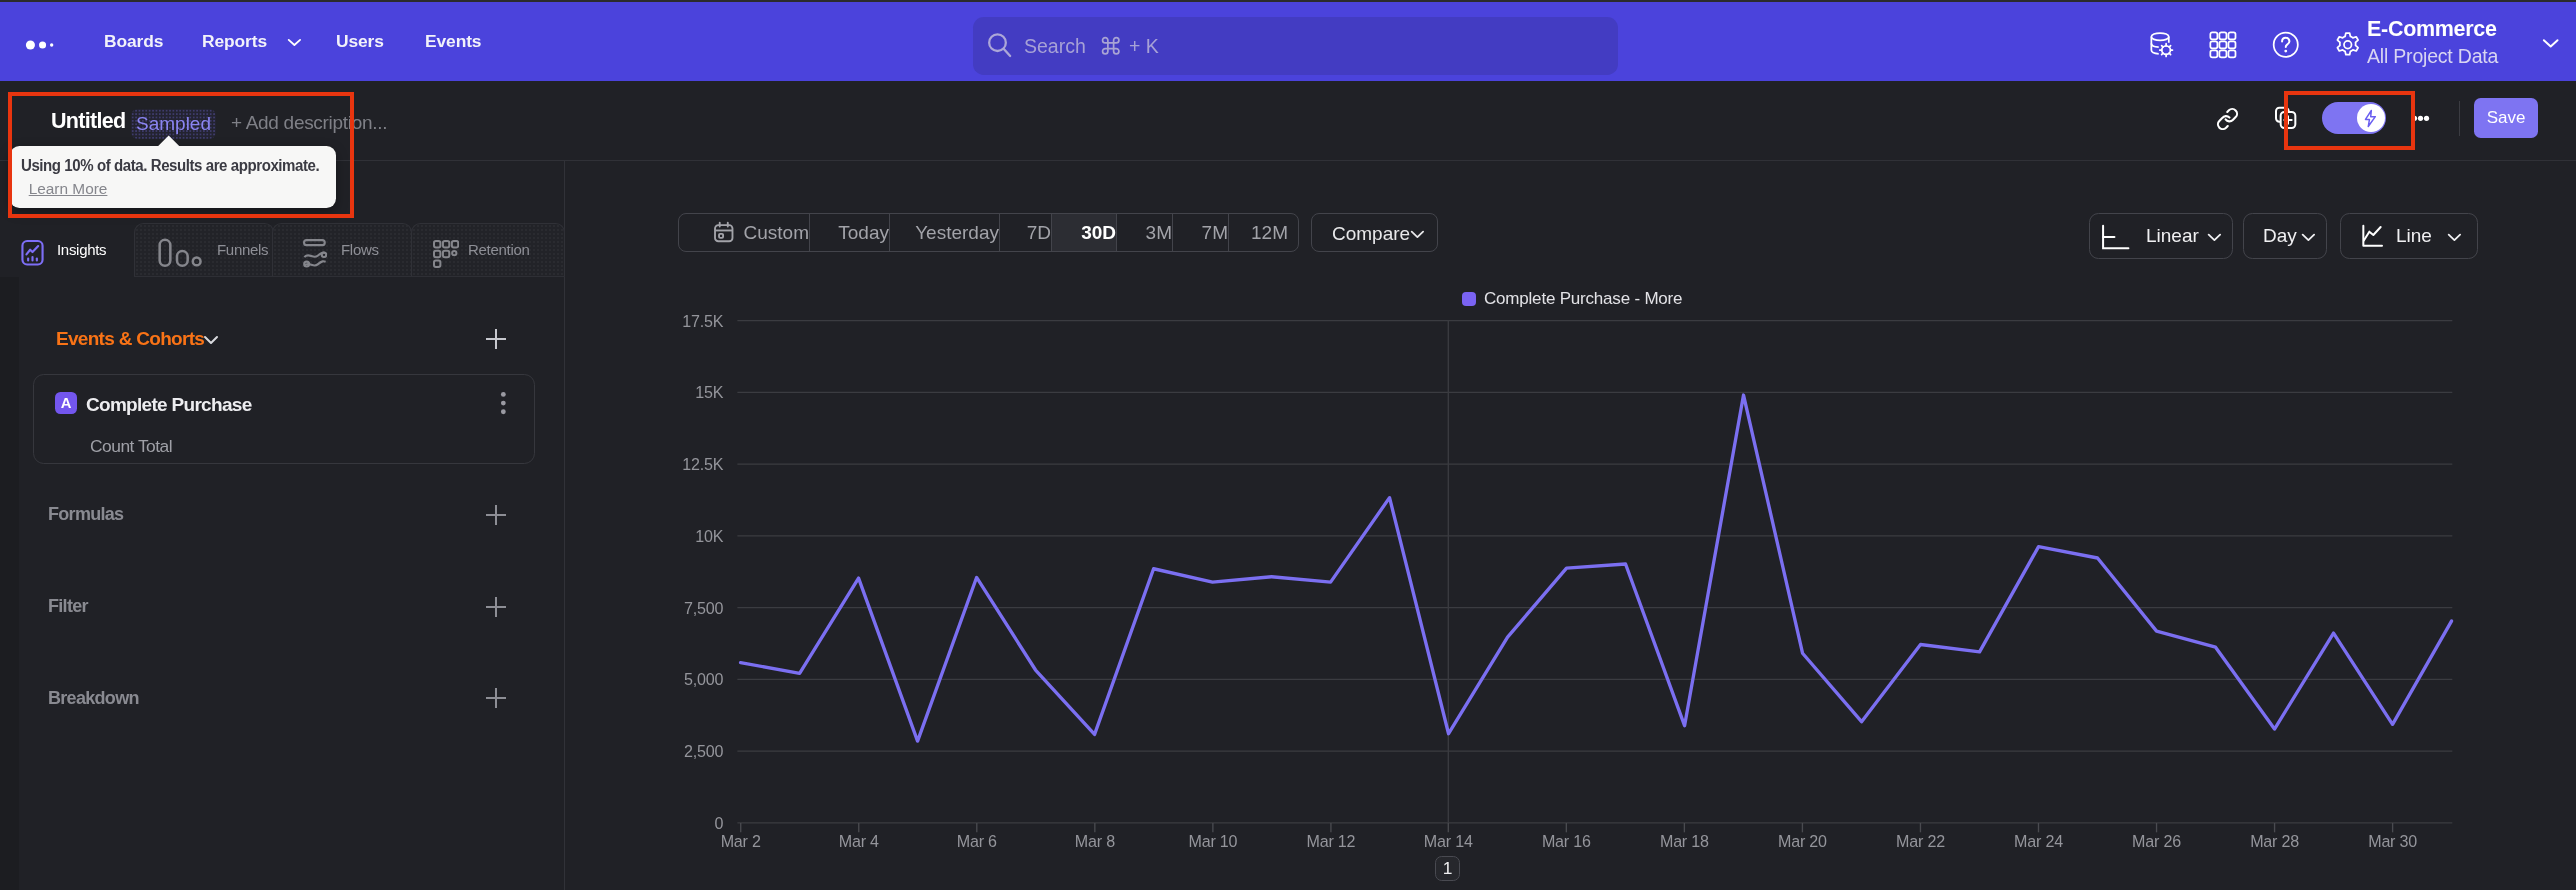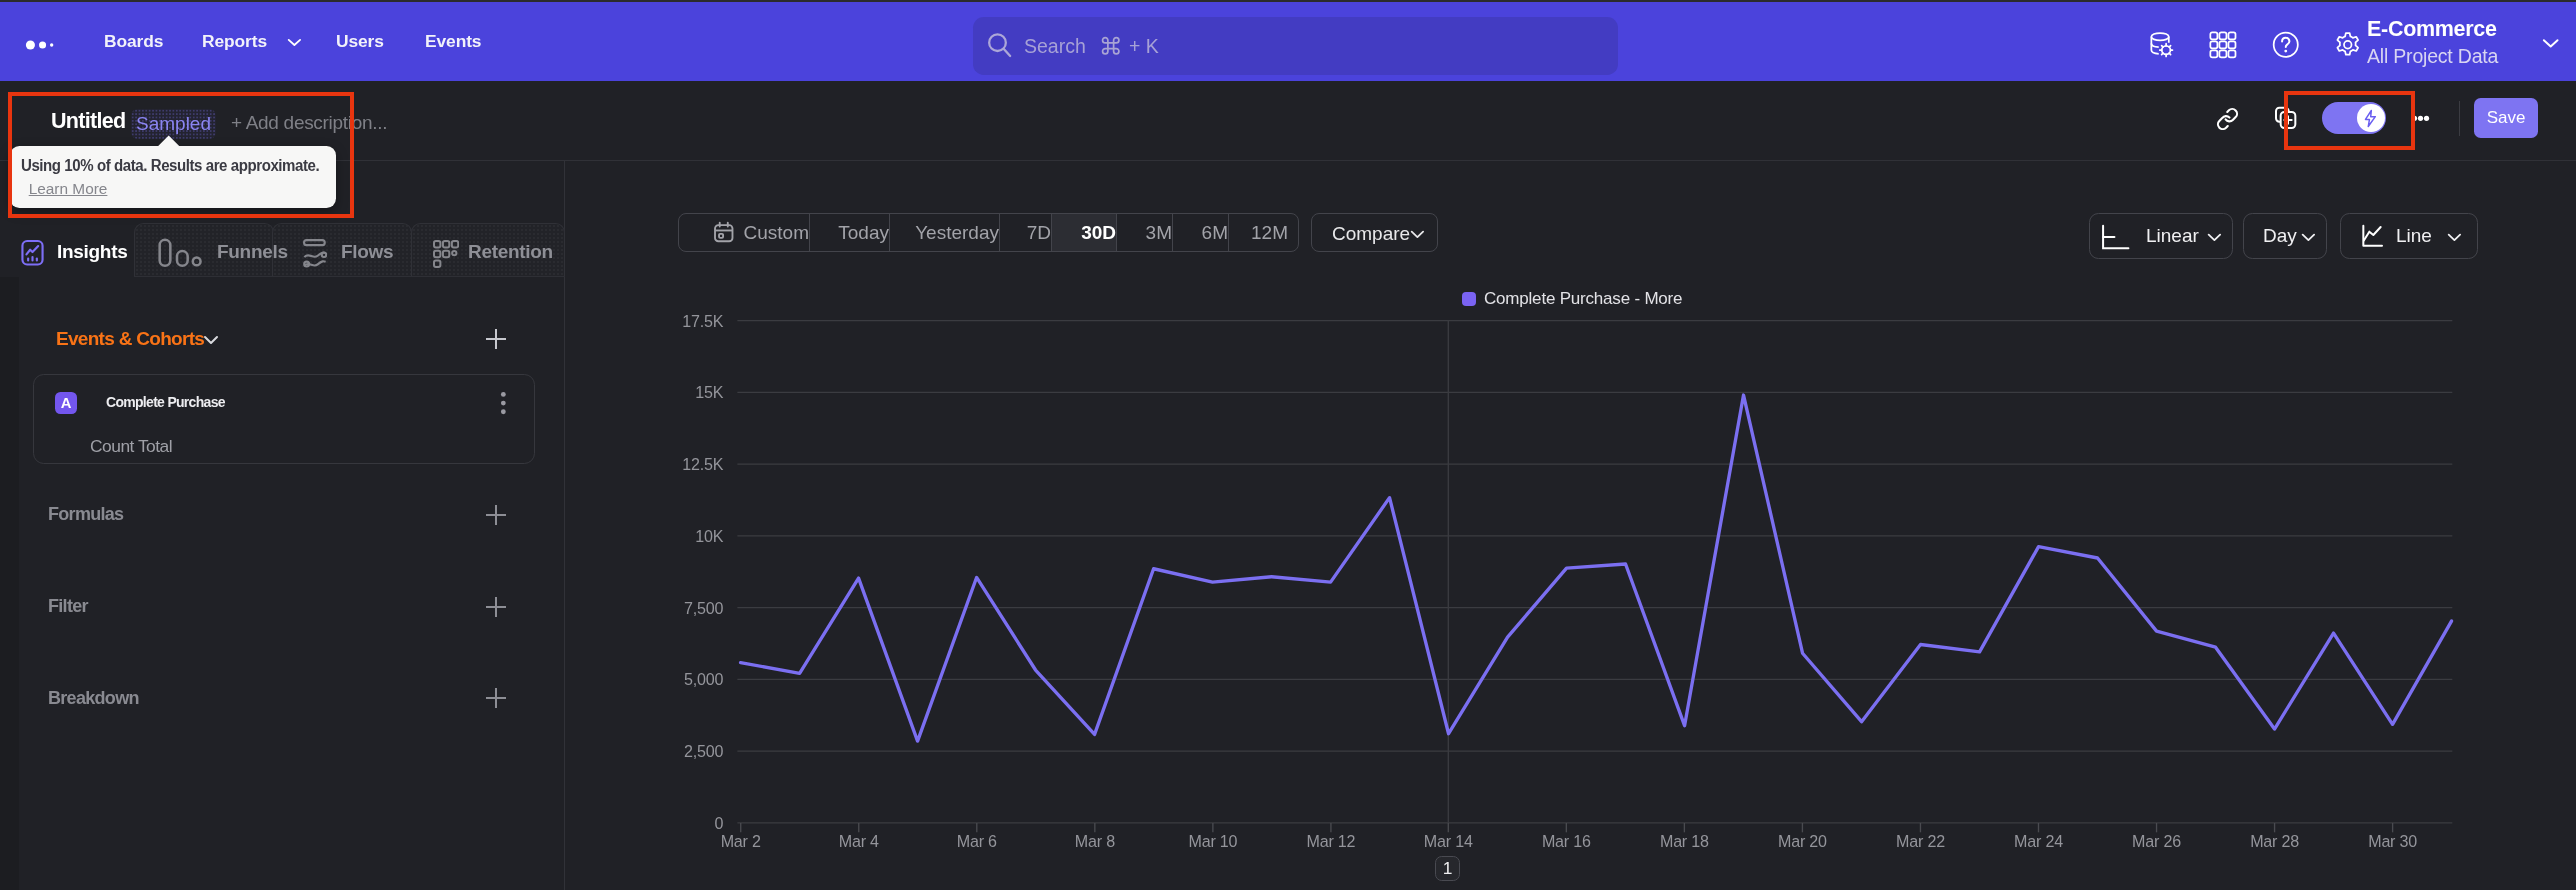--- a/index.html
+++ b/index.html
@@ -22,21 +22,21 @@
 #sampled { position:absolute; left:131px; top:27.5px; width:85px; height:30px; background-color:#232330; background-image:radial-gradient(rgba(125,116,244,0.3) 0.8px, transparent 0.8px); background-size:3.4px 3.4px; border-radius:6.7px; color:#8b85f2; font-size:19px; text-align:center; line-height:30px; }
 #adddesc { position:absolute; left:231px; top:32px; font-size:19px; letter-spacing:-0.3px; color:#7f8087; line-height:19px; }
 #toggle { position:absolute; left:2322px; top:21px; width:64px; height:32px; background:#7e74f2; border-radius:16px; }
 #toggle .knob { position:absolute; right:1.3px; top:2px; width:28px; height:28px; background:#ffffff; border-radius:50%; }
 #savebtn { position:absolute; left:2474px; top:17.4px; width:64px; height:40px; background:#7e74f2; border-radius:6.7px; color:#ffffff; font-size:17px; font-weight:400; text-align:center; line-height:40px; }
 #divider2 { position:absolute; left:2459px; top:19.5px; width:1.3px; height:35px; background:#3b3c42; }
 
 #sidebar-border { left:564px; top:161px; width:1.3px; height:729px; background:#313238; }
 .tab { position:absolute; top:223px; height:54px; border:1.3px solid #303137; border-bottom:none; border-radius:9.4px 9.4px 0 0; background-color:#222328; background-image:radial-gradient(rgba(255,255,255,0.035) 0.8px, transparent 0.8px); background-size:4px 4px; }
 #tabline { left:134px; top:276px; width:431px; height:1.3px; background:#2e2f35; }
-.tabtxt { font-size:19px; letter-spacing:-0.3px; color:#8e8f96; font-weight:700; }
+.tabtxt { font-size:15px; letter-spacing:-0.3px; color:#8e8f96; font-weight:400; }
 .sechead { position:absolute; font-size:18px; letter-spacing:-0.7px; font-weight:700; color:#898a91; }
 .plus { position:absolute; width:20px; height:20px; }
 .plus:before, .plus:after { content:""; position:absolute; background:#8d8e95; }
 .plusw:before, .plusw:after { background:#c7c8ce; }
 .plus:before { left:8.7px; top:0; width:2.7px; height:20px; }
 .plus:after { left:0; top:8.7px; width:20px; height:2.7px; }
 #evcard { left:33px; top:374px; width:502px; height:90px; border:1.3px solid #36373d; border-radius:10.7px; }
 #abadge { position:absolute; left:21px; top:17.4px; width:22px; height:22px; background:#7356ee; border-radius:5.4px; color:#ffffff; font-size:14.8px; font-weight:700; text-align:center; line-height:22px; }
 #cornerpurple { left:0; top:277px; width:19px; height:613px; background:#1c1d21; }
 
@@ -193,21 +193,21 @@
     <rect x="1.5" y="30.5" width="9.5" height="9.5" rx="2.8"></rect>
   </svg>
   <div class="abs tabtxt" style="left:468px;top:241px">Retention</div>
   <div class="abs sechead" style="left:56px;top:328px;color:#f97316;font-size:19px">Events &amp; Cohorts</div>
   <svg class="abs" style="left:203px;top:335px" width="16" height="10" viewBox="0 0 24 15">
       <path d="M3 3 L12 12 L21 3" stroke="#d8d9dd" stroke-width="3" fill="none" stroke-linecap="round" stroke-linejoin="round"></path>
     </svg>
   <div class="abs plus plusw" style="left:486px;top:329px"></div>
   <div class="abs" id="evcard">
     <div id="abadge">A</div>
-    <div class="abs" style="left:72px;top:19px;font-size:14px;letter-spacing:-0.7px;font-weight:600;color:#ededf0">Complete Purchase</div>
+    <div class="abs" style="left:52px;top:19px;font-size:19px;letter-spacing:-0.7px;font-weight:600;color:#ededf0">Complete Purchase</div>
     <svg class="abs" style="left:466px;top:16px" width="6.7" height="25.5" viewBox="0 0 10 38">
         <circle cx="5" cy="5" r="3.6" fill="#9a9aa2"></circle>
         <circle cx="5" cy="18" r="3.6" fill="#9a9aa2"></circle>
         <circle cx="5" cy="31" r="3.6" fill="#9a9aa2"></circle>
       </svg>
     <div class="abs" style="left:56px;top:61px;font-size:17.4px;letter-spacing:-0.5px;color:#9fa0a7">Count Total</div>
   </div>
   <div class="abs sechead" style="left:48px;top:504px">Formulas</div>
   <div class="abs plus" style="left:486px;top:505px"></div>
   <div class="abs sechead" style="left:48px;top:596px">Filter</div>
@@ -223,21 +223,21 @@
         <path d="M10 2.5 V8 M22 2.5 V8" stroke-linecap="round"></path>
         <rect x="9" y="19" width="6" height="6" rx="1.5"></rect>
       </svg>
       <span>Custom</span>
     </div>
     <div class="s" style="width:80px">Today</div>
     <div class="s" style="width:110px">Yesterday</div>
     <div class="s" style="width:52px">7D</div>
     <div class="s" style="width:65px;background:#2c2d33;color:#ffffff;font-weight:600">30D</div>
     <div class="s" style="width:56px">3M</div>
-    <div class="s" style="width:56px">6M</div>
+    <div class="s" style="width:56px">7M</div>
     <div class="s" style="width:59px">12M</div>
   </div>
   <div class="abs" id="compare">
       <span style="position:absolute;left:20px;top:8.7px">Compare</span>
     <svg style="position:absolute;right:12px;top:16px" width="14.8" height="9.4" viewBox="0 0 22 14">
         <path d="M2.5 2.5 L11 10.5 L19.5 2.5" stroke="#e8e8ea" stroke-width="2.7" fill="none" stroke-linecap="round" stroke-linejoin="round"></path>
       </svg>
   </div>
   <div class="abs rbtn" style="left:2089px;width:144px">
     <svg style="position:absolute;left:10.7px;top:8.7px" width="29.5" height="28" viewBox="0 0 44 42" fill="none" stroke="#ffffff" stroke-width="3" stroke-linecap="round">

